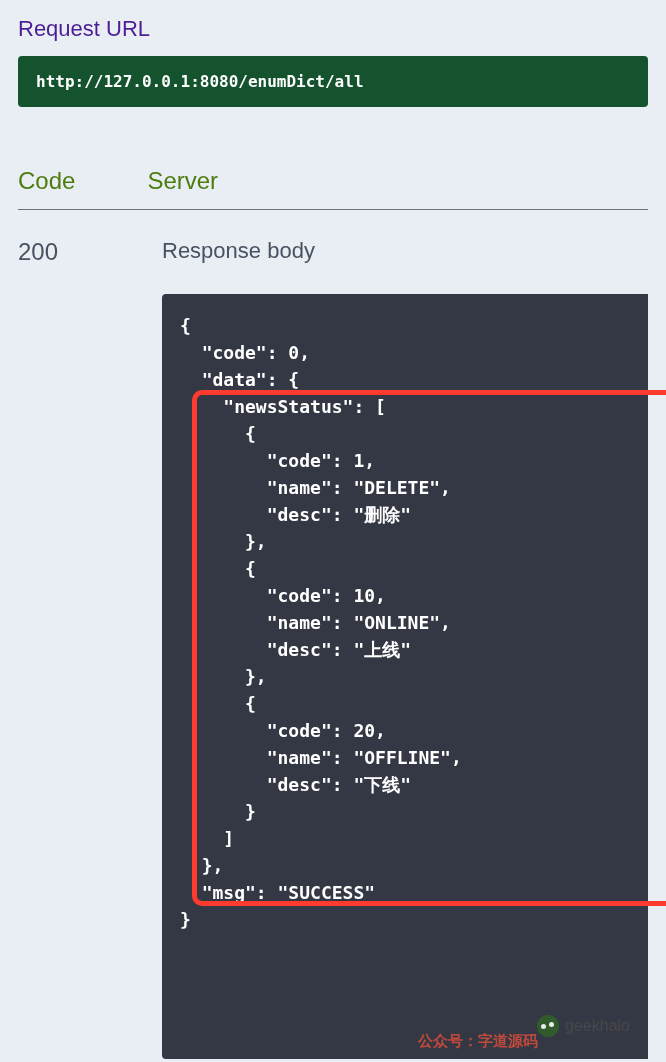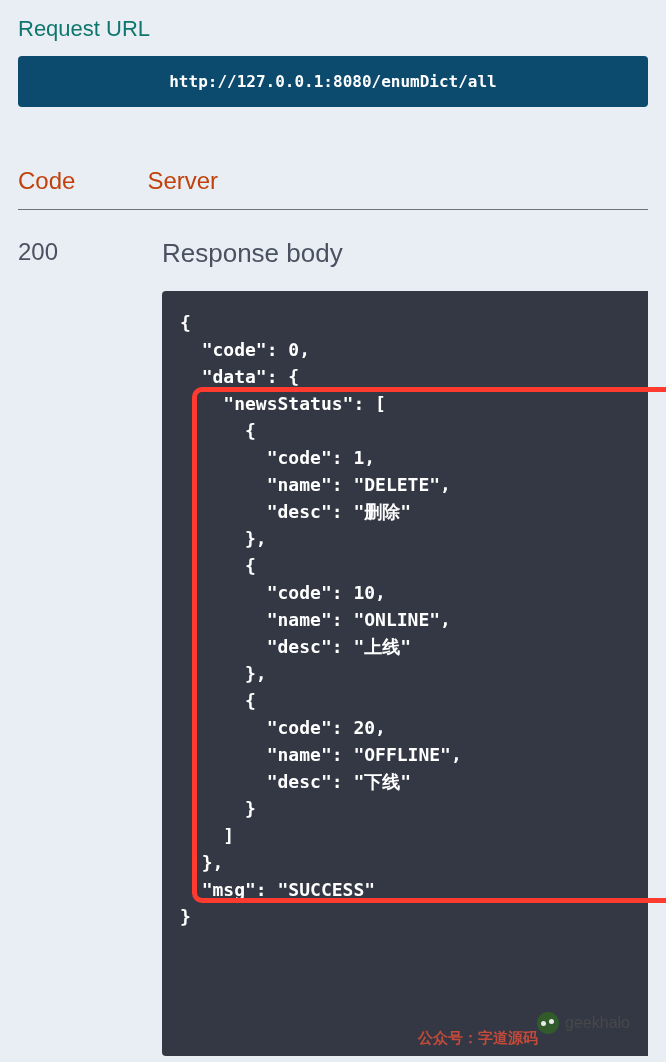--- a/index.html
+++ b/index.html
@@ -9,49 +9,48 @@
       background: #e8eef3;
       font-family: -apple-system, "Helvetica Neue", Helvetica, Arial, sans-serif;
       color: #4a5261;
       padding: 0;
       overflow: hidden;
     }
     .wrap { padding: 10px 18px 0 18px; }
     .section-title {
       font-size: 22px;
       font-weight: 400;
-      color: #0f766e;
+      color: #4c1d95;
       margin: 6px 0 14px 0;
     }
     .url-block {
-      background: #0c4a6e;
+      background: #14532d;
       border-radius: 4px;
       padding: 16px 18px;
       margin-bottom: 26px;
-      text-align: center;
     }
     .url-text {
       font-family: "Menlo", "Consolas", monospace;
       font-weight: 700;
       color: #ffffff;
       font-size: 16px;
       white-space: pre;
     }
     .table-head {
       display: flex;
       gap: 72px;
       padding: 34px 0 14px 0;
       font-size: 24px;
-      color: #c2410c;
+      color: #4d7c0f;
     }
     .hr { border: none; border-top: 1px solid #3a3f47; opacity: 0.7; margin: 0; }
     .row { display: flex; gap: 84px; padding-top: 28px; }
     .code-col { font-size: 24px; color: #4a5261; min-width: 60px; }
     .details-col { flex: 1; }
-    .rbtitle { font-size: 26px; color: #4a5261; margin-bottom: 22px; }
+    .rbtitle { font-size: 22px; color: #4a5261; margin-bottom: 30px; }
     .code-panel {
       background: #343844;
       border-radius: 4px 0 0 4px;
       padding: 18px 10px 18px 18px;
       color: #fff;
       font-family: "Menlo", "Consolas", monospace;
       font-weight: 700;
       font-size: 18px;
       line-height: 27px;
       position: relative;

